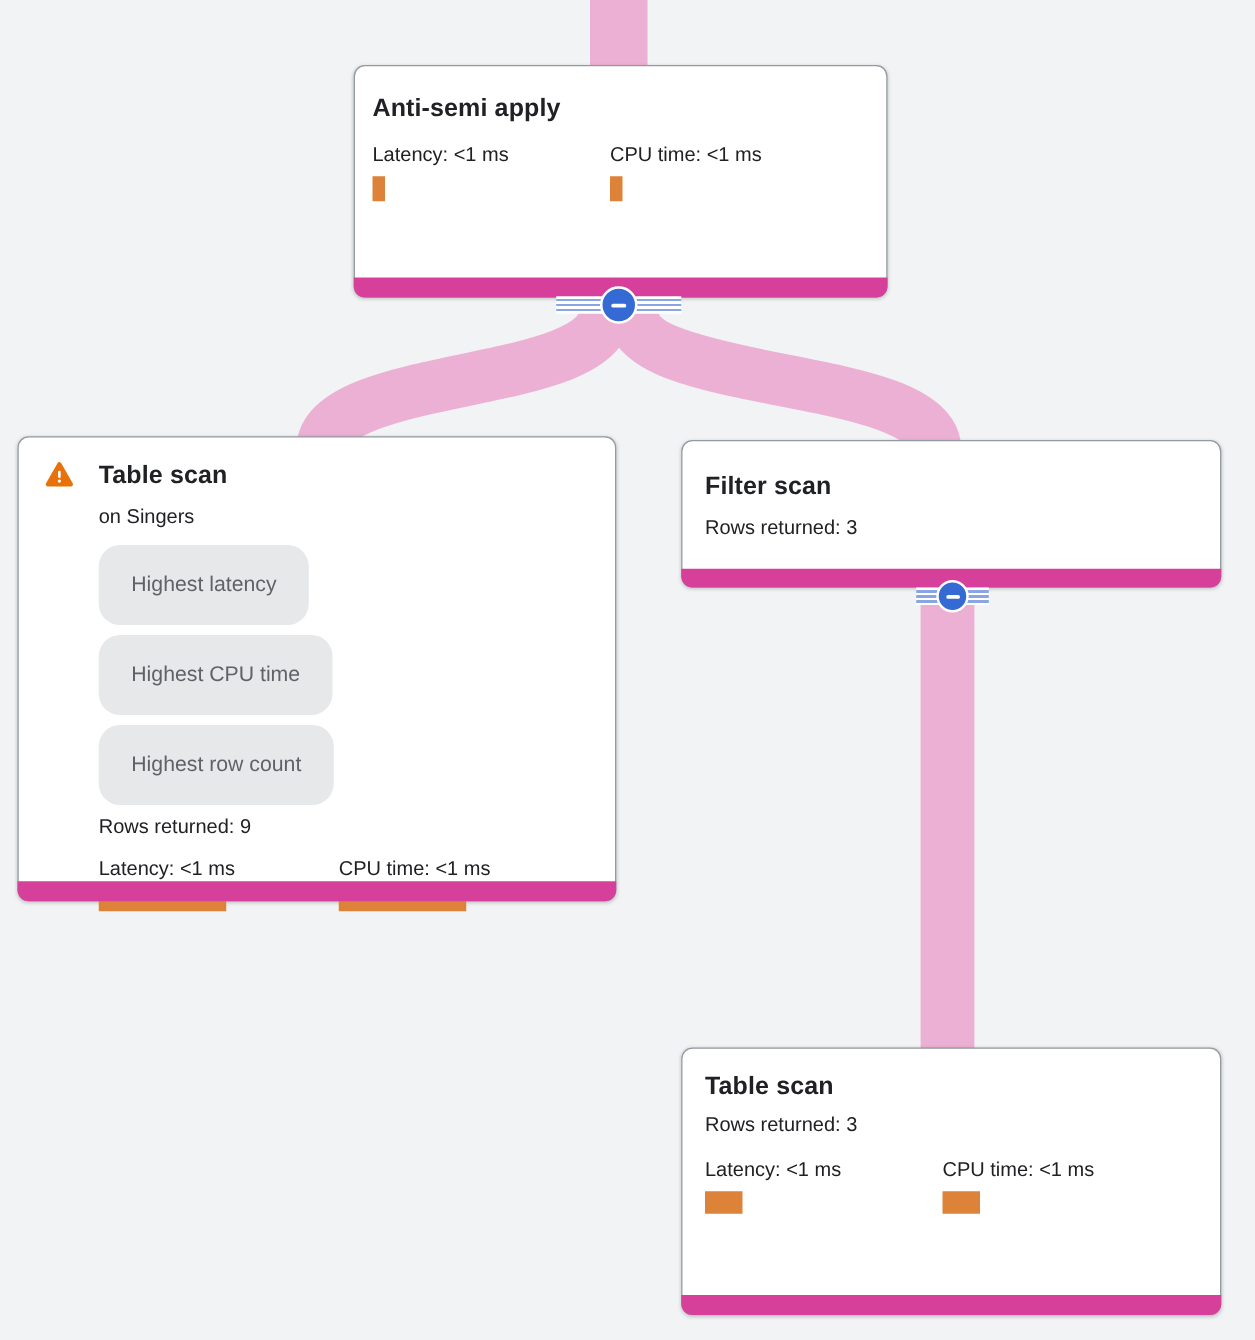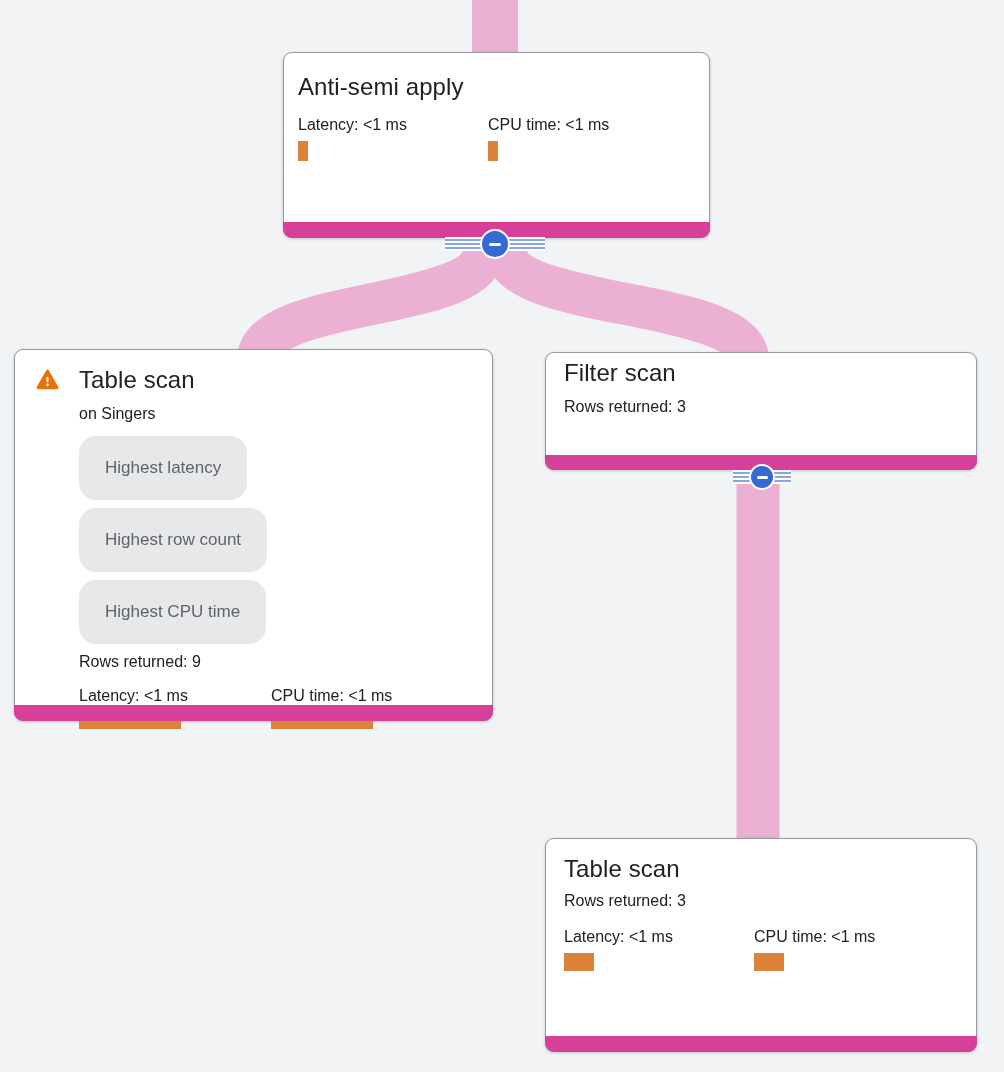--- a/index.html
+++ b/index.html
@@ -15,21 +15,21 @@
     position:absolute; z-index:2; box-sizing:border-box;
     background:#ffffff; border:1px solid #949aa1; border-radius:9px;
     box-shadow:0 1px 3px rgba(60,64,67,.28);
     cursor:pointer;
   }
   .accent {
     position:absolute; left:-1px; right:-1px; bottom:-1px; height:16px;
     background:#d6409a; border-radius:0 0 9px 9px;
   }
   .pad { position:relative; }
-  .title { font-size:24px; line-height:24px; font-weight:400; color:#202124; margin:0; letter-spacing:.1px; }
+  .title { font-size:20px; line-height:24px; font-weight:700; color:#202124; margin:0; letter-spacing:.1px; }
   .body-text { font-size:16px; line-height:20px; color:#202124; }
   .muted { color:#80868b; }
   .badge-row { margin-bottom:8px; }
   .badge {
     display:inline-block; background:#e7e8ea; color:#5f6368;
     font-size:17px; line-height:34px; padding:15px 26px; border-radius:17px;
   }
   .metrics { display:flex; }
   .metric-label { font-size:16px; line-height:20px; color:#202124; margin:0 0 6px 0; }
   .metric-bar { background:#dd8239; }
@@ -93,40 +93,40 @@
     <div class="pad" style="padding:18px 16px 0 64px;">
       <svg class="warn-icon" viewBox="0 0 24 22">
         <path d="M12 2.6 L21.6 19.4 L2.4 19.4 Z" fill="#e8710a" stroke="#e8710a" stroke-width="3.6" stroke-linejoin="round"></path>
         <rect x="10.9" y="8" width="2.2" height="6" rx="1.1" fill="#ffffff"></rect>
         <circle cx="12" cy="16.6" r="1.35" fill="#ffffff"></circle>
       </svg>
       <h2 class="title">Table scan</h2>
       <div class="body-text" style="margin-top:12px;">on Singers</div>
       <div style="margin-top:12px;">
         <div class="badge-row"><span class="badge">Highest latency</span></div>
+        <div class="badge-row"><span class="badge">Highest CPU time</span></div>
         <div class="badge-row"><span class="badge">Highest row count</span></div>
-        <div class="badge-row"><span class="badge">Highest CPU time</span></div>
       </div>
       <div class="body-text" style="margin-top:8px;">Rows returned: 9</div>
       <div class="metrics" style="margin-top:14px;">
         <div class="metric" style="width:192px;">
           <div class="metric-label">Latency: &lt;1 ms</div>
           <div class="metric-bar" style="width:102px; height:17px;"></div>
         </div>
         <div class="metric">
           <div class="metric-label">CPU time: &lt;1 ms</div>
           <div class="metric-bar" style="width:102px; height:17px;"></div>
         </div>
       </div>
     </div>
     <div class="accent"></div>
   </div>
 
   <div class="card" style="left:545px; top:352px; width:432px; height:118px;">
-    <div class="pad" style="padding:8px 16px 0 18px;">
+    <div class="pad" style="padding:8px 16px 0 18px;margin-top:16px;">
       <h2 class="title">Filter scan</h2>
       <div class="body-text" style="margin-top:12px;">Rows returned: 3</div>
     </div>
     <div class="accent" style="height:15px;"></div>
   </div>
 
   <div class="collapse" style="left:733px; top:464px; width:58px; height:27px;">
     <div class="stripes" style="top:6px;"></div>
     <button class="collapse-btn" style="left:16px; top:0; width:22px; height:22px;">
       <span class="minus" style="width:11px;"></span>

